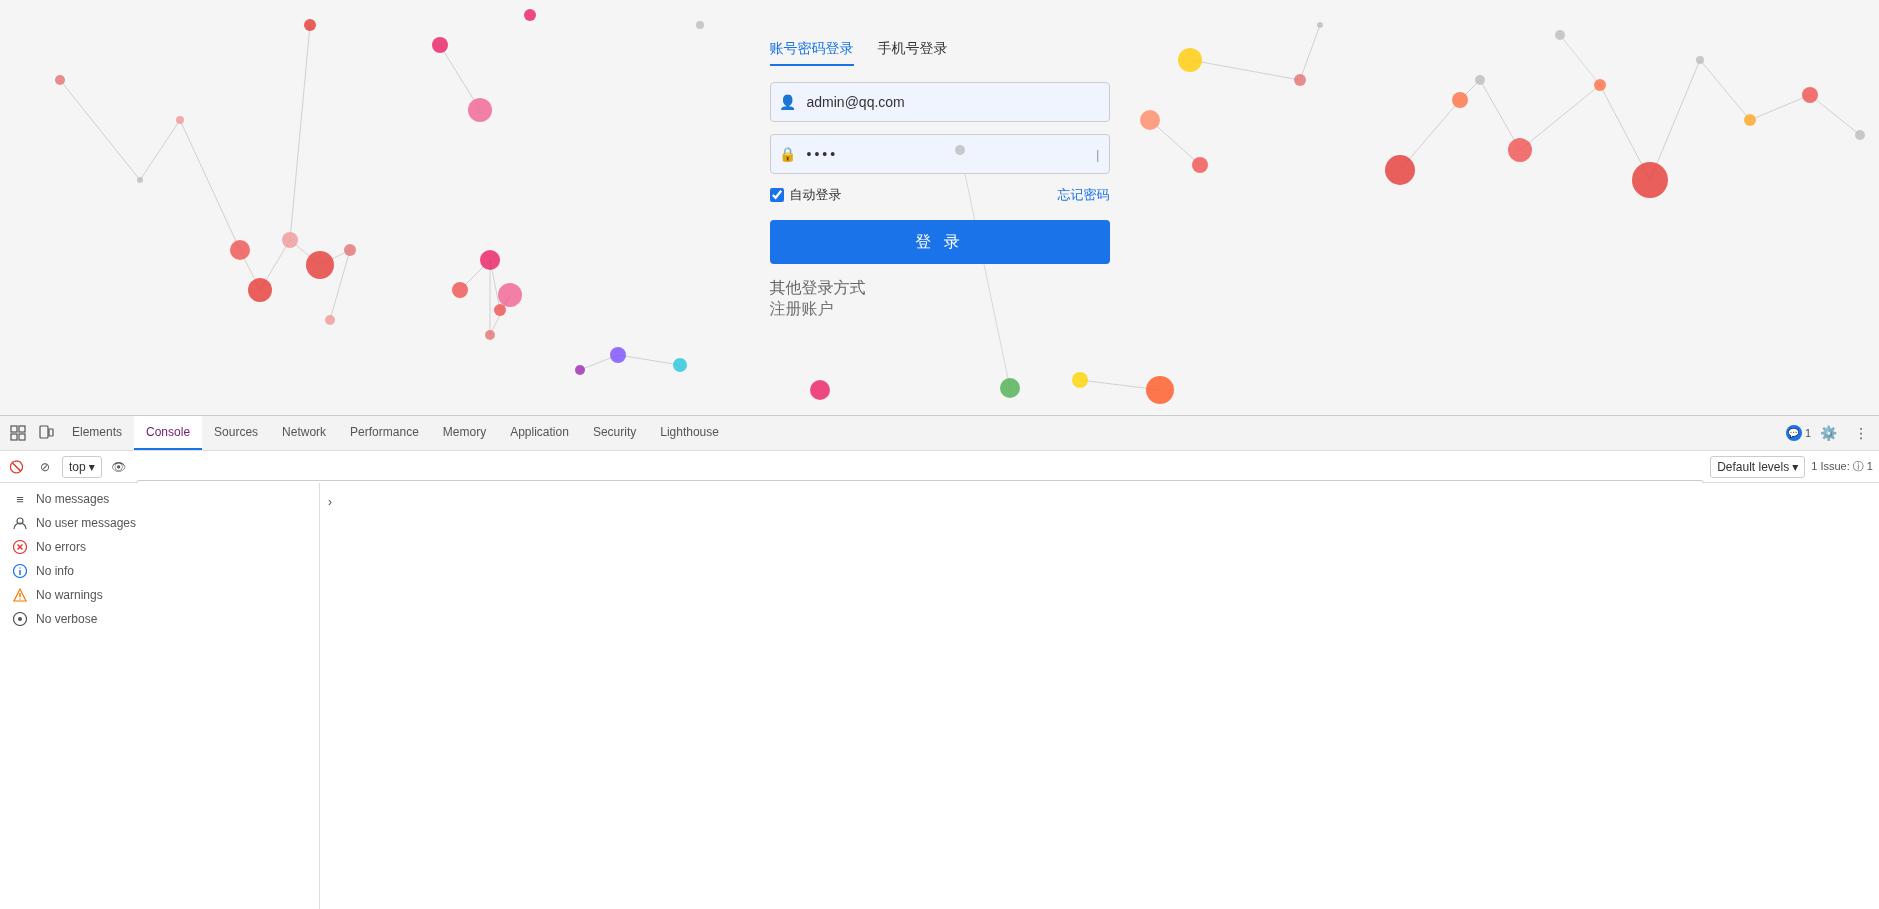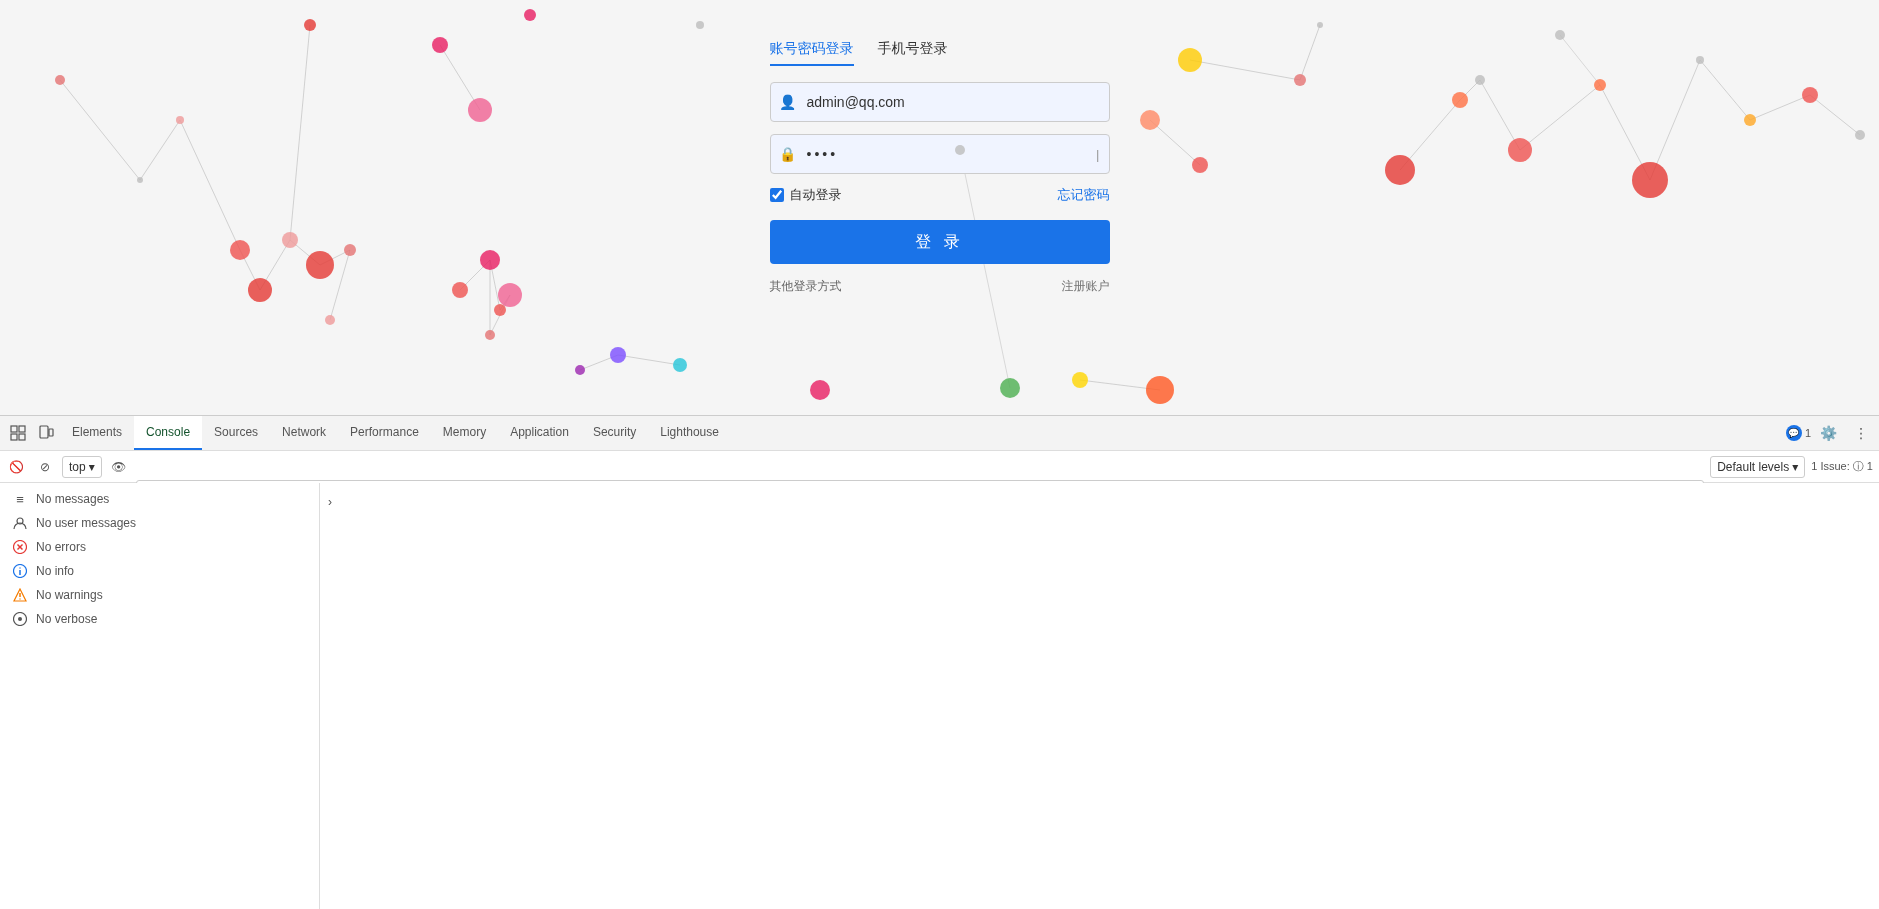--- a/index.html
+++ b/index.html
@@ -108,21 +108,22 @@
       border-radius: 4px;
       font-size: 16px;
       cursor: pointer;
       letter-spacing: 4px;
       margin-bottom: 14px;
     }
 
     .login-footer {
       display: flex;
       justify-content: space-between;
-      font-size: 12px;
+      font-size: 16px;
+      flex-direction: column;
     }
 
     .other-login {
       color: #666;
       cursor: pointer;
     }
 
     .register {
       color: #737373;
       cursor: pointer;
@@ -175,21 +176,21 @@
       align-items: center;
       padding: 0 12px;
       font-size: 12px;
       color: #555;
       cursor: pointer;
       border-bottom: 2px solid transparent;
       white-space: nowrap;
     }
 
     .devtools-tab.active {
-      color: #14532d;
+      color: #701a75;
       border-bottom: 2px solid #1a73e8;
       background: #fff;
     }
 
     .devtools-toolbar-right {
       display: flex;
       align-items: center;
       gap: 4px;
       margin-left: auto;
     }

